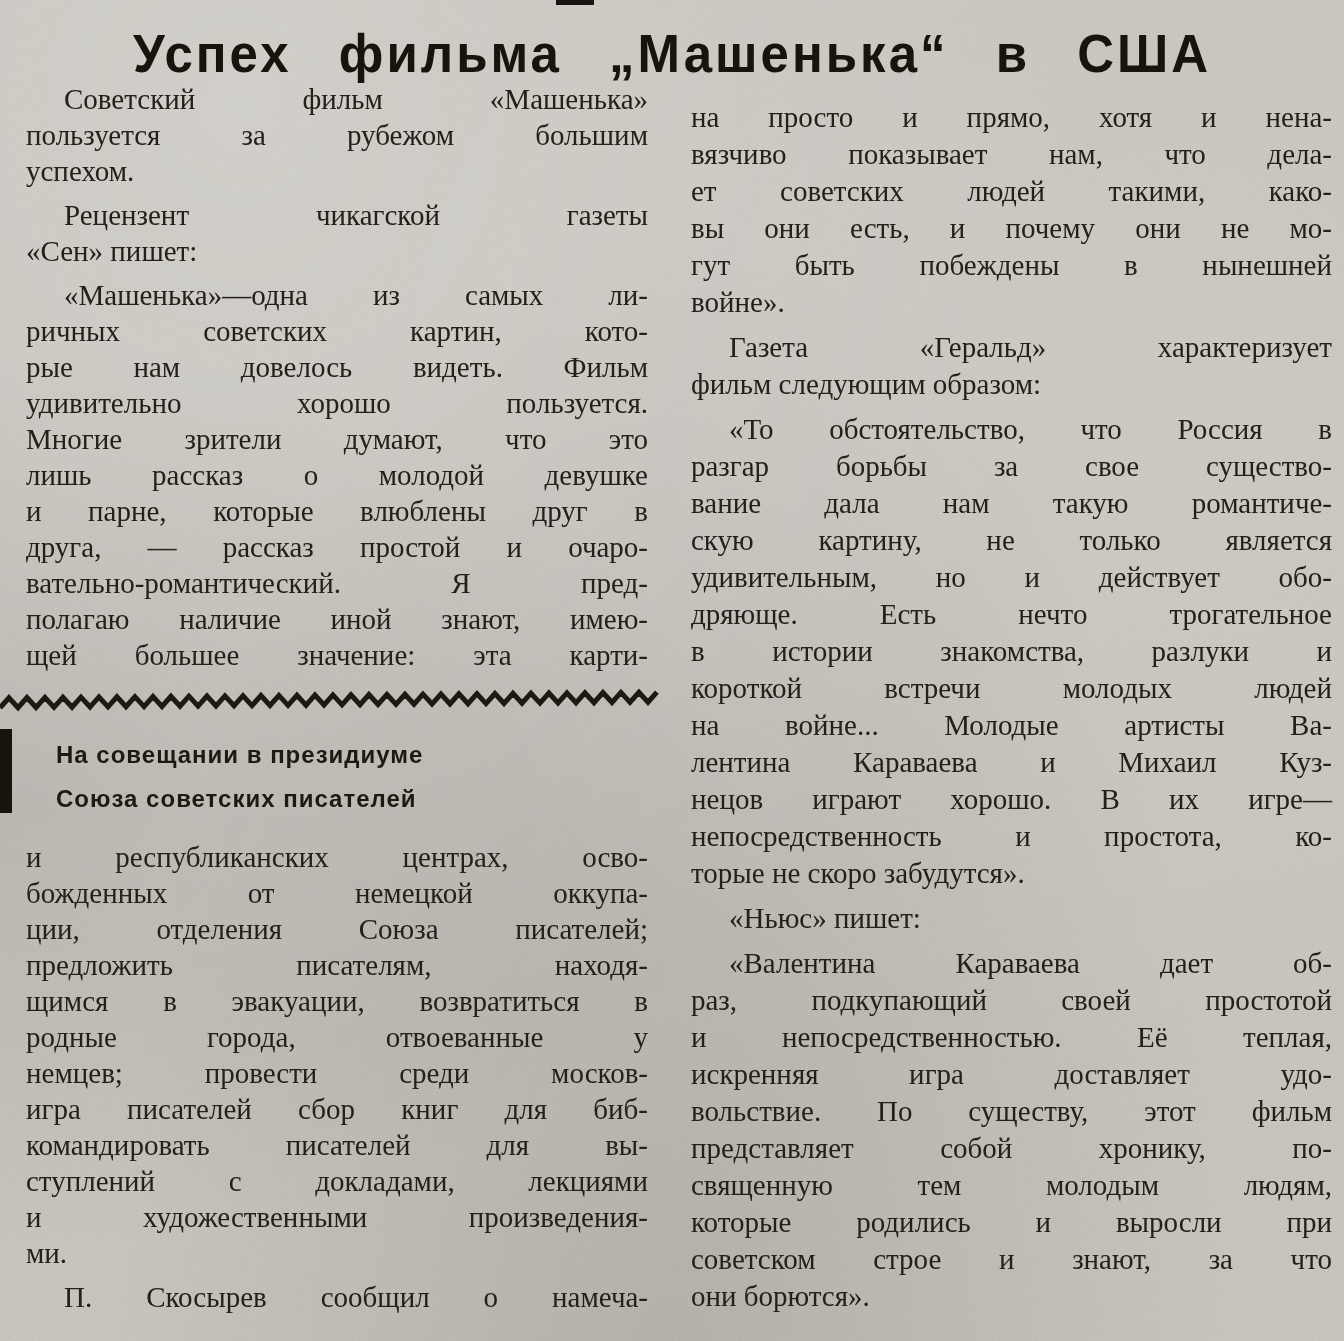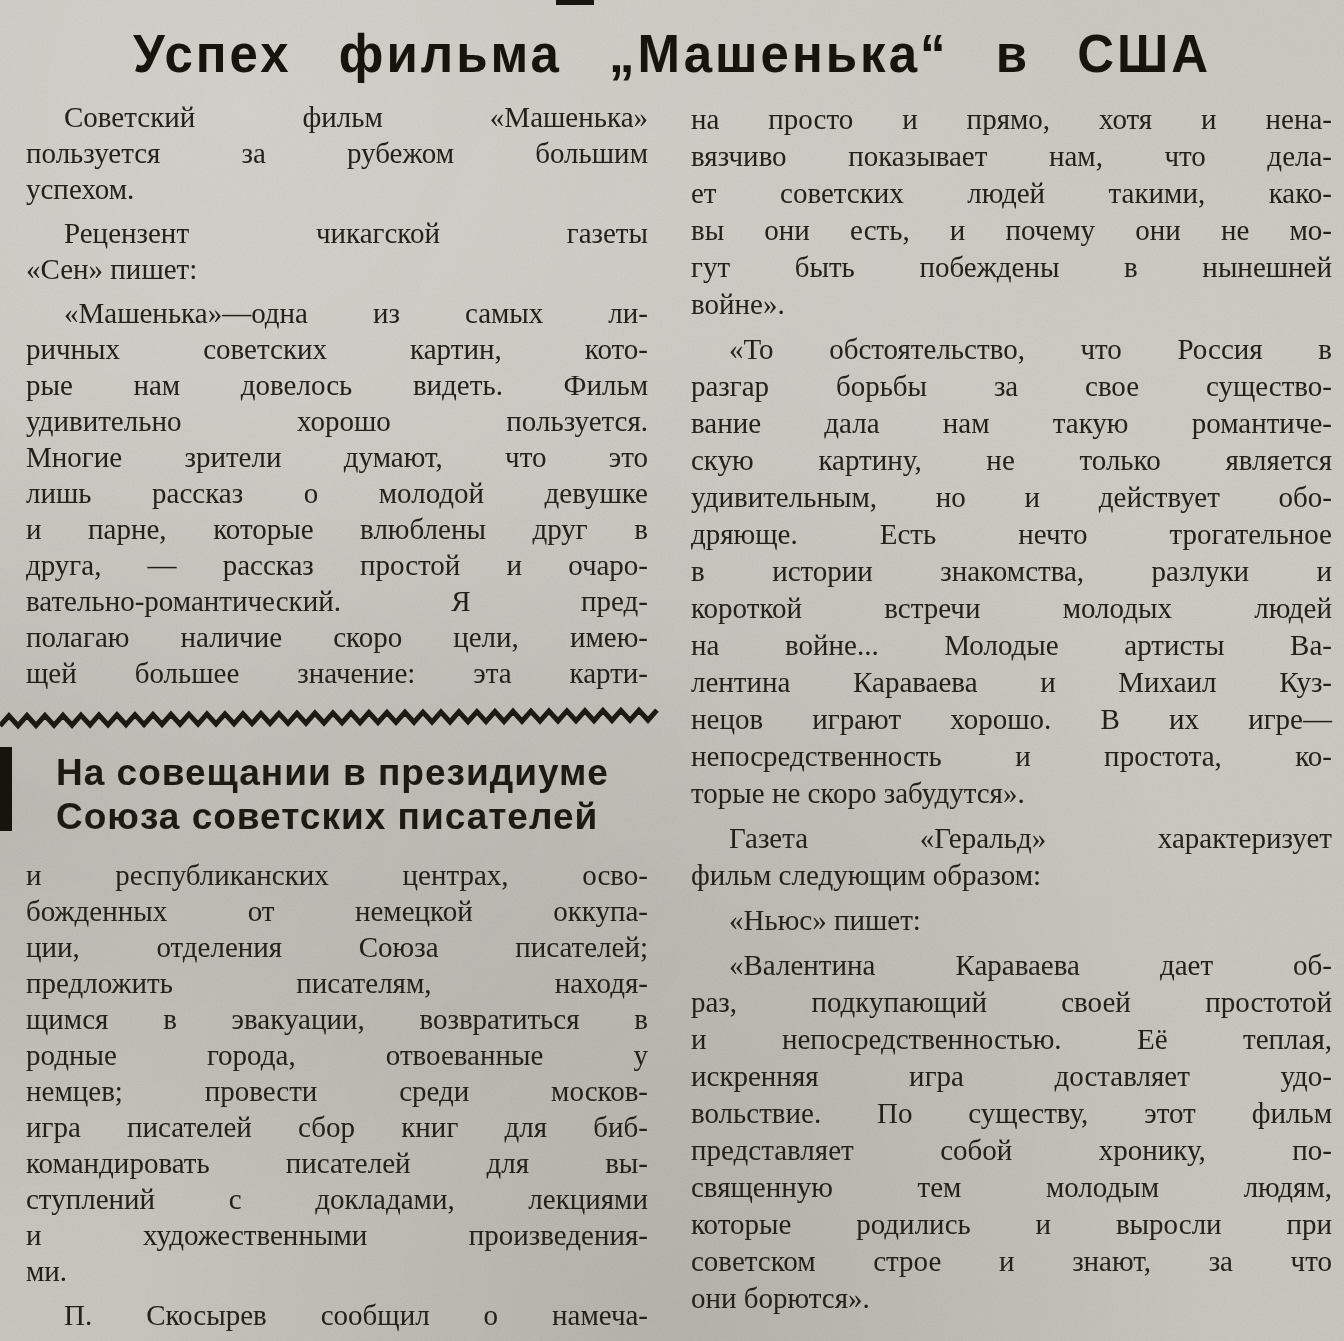--- a/index.html
+++ b/index.html
@@ -24,21 +24,21 @@
     text-align:center;
     font-family:"Liberation Sans", sans-serif;
     font-weight:bold;
     font-size:51px;
     letter-spacing:3px;
     word-spacing:30px;
     color:#17140e;
     transform:scaleY(1.06);
     white-space:nowrap;
   }
-  .columns{display:flex;align-items:flex-start;height:1230px;}
+  .columns{display:flex;align-items:flex-end;height:1230px;}
   .col{box-sizing:border-box;}
   .col.left{width:662px;padding:6px 14px 0 26px;}
   .rule{width:3px;background:#26221a;transform:rotate(0.12deg);}
   .col.right{flex:1;padding:8px 12px 0 26px;}
 
   .para{margin:0 0 8px 0;}
   .line{
     font-size:29px;
     text-align:justify;
     text-align-last:justify;
@@ -48,21 +48,21 @@
   .col.right .line{line-height:37px;height:37px;}
   .line.first{padding-left:38px;}
   .line.endline{text-align-last:left;}
 
   .wavy{margin:16px 0 8px -26px;transform:rotate(-0.5deg);}
   .subheading{
     position:relative;
     margin:16px 0 18px 30px;
     font-family:"Liberation Sans", sans-serif;
     font-weight:bold;
-    font-size:37px;
+    font-size:24px;
     line-height:44px;
     letter-spacing:1px;
     color:#1d1a14;
   }
   .subheading .bar{
     position:absolute;left:-60px;top:-4px;width:16px;height:84px;
     background:#17140e;
   }
 </style>
 </head>
@@ -85,21 +85,21 @@
         <div class="para">
           <div class="line first">«Машенька»—одна из самых ли-</div>
           <div class="line">ричных советских картин, кото-</div>
           <div class="line">рые нам довелось видеть. Фильм</div>
           <div class="line">удивительно хорошо пользуется.</div>
           <div class="line">Многие зрители думают, что это</div>
           <div class="line">лишь рассказ о молодой девушке</div>
           <div class="line">и парне, которые влюблены друг в</div>
           <div class="line">друга, — рассказ простой и очаро-</div>
           <div class="line">вательно-романтический. Я пред-</div>
-          <div class="line">полагаю наличие скоро цели, имею-</div>
+          <div class="line">полагаю наличие иной знают, имею-</div>
           <div class="line">щей большее значение: эта карти-</div>
         </div>
         <div class="wavy"><svg width="660" height="24">
             <path d="M0 16 L9 6 L18 16 L27 6 L36 16 L45 6 L54 16 L63 6 L72 16 L81 6 L90 16 L99 6 L108 16 L117 6 L126 16 L135 6 L144 16 L153 6 L162 16 L171 6 L180 16 L189 6 L198 16 L207 6 L216 16 L225 6 L234 16 L243 6 L252 16 L261 6 L270 16 L279 6 L288 16 L297 6 L306 16 L315 6 L324 16 L333 6 L342 16 L351 6 L360 16 L369 6 L378 16 L387 6 L396 16 L405 6 L414 16 L423 6 L432 16 L441 6 L450 16 L459 6 L468 16 L477 6 L486 16 L495 6 L504 16 L513 6 L522 16 L531 6 L540 16 L549 6 L558 16 L567 6 L576 16 L585 6 L594 16 L603 6 L612 16 L621 6 L630 16 L639 6 L648 16 L657 6" fill="none" stroke="#1d1a13" stroke-width="5"></path>
           </svg></div>
         <div class="subheading">
           <div class="bar"></div>
           <div>На совещании в президиуме</div>
           <div>Союза советских писателей</div>
         </div>
@@ -125,37 +125,37 @@
     <div class="col right" id="right-col">
         <div class="para">
           <div class="line">на просто и прямо, хотя и нена-</div>
           <div class="line">вязчиво показывает нам, что дела-</div>
           <div class="line">ет советских людей такими, како-</div>
           <div class="line">вы они есть, и почему они не мо-</div>
           <div class="line">гут быть побеждены в нынешней</div>
           <div class="line endline">войне».</div>
         </div>
         <div class="para">
+          <div class="line first">Газета «Геральд» характеризует</div>
+          <div class="line endline">фильм следующим образом:</div>
+        </div>
+        <div class="para">
           <div class="line first">«То обстоятельство, что Россия в</div>
           <div class="line">разгар борьбы за свое существо-</div>
           <div class="line">вание дала нам такую романтиче-</div>
           <div class="line">скую картину, не только является</div>
           <div class="line">удивительным, но и действует обо-</div>
           <div class="line">дряюще. Есть нечто трогательное</div>
           <div class="line">в истории знакомства, разлуки и</div>
           <div class="line">короткой встречи молодых людей</div>
           <div class="line">на войне... Молодые артисты Ва-</div>
           <div class="line">лентина Караваева и Михаил Куз-</div>
           <div class="line">нецов играют хорошо. В их игре—</div>
           <div class="line">непосредственность и простота, ко-</div>
           <div class="line endline">торые не скоро забудутся».</div>
-        </div>
-        <div class="para">
-          <div class="line first">Газета «Геральд» характеризует</div>
-          <div class="line endline">фильм следующим образом:</div>
         </div>
         <div class="para">
           <div class="line first endline">«Ньюс» пишет:</div>
         </div>
         <div class="para">
           <div class="line first">«Валентина Караваева дает об-</div>
           <div class="line">раз, подкупающий своей простотой</div>
           <div class="line">и непосредственностью. Её теплая,</div>
           <div class="line">искренняя игра доставляет удо-</div>
           <div class="line">вольствие. По существу, этот фильм</div>

